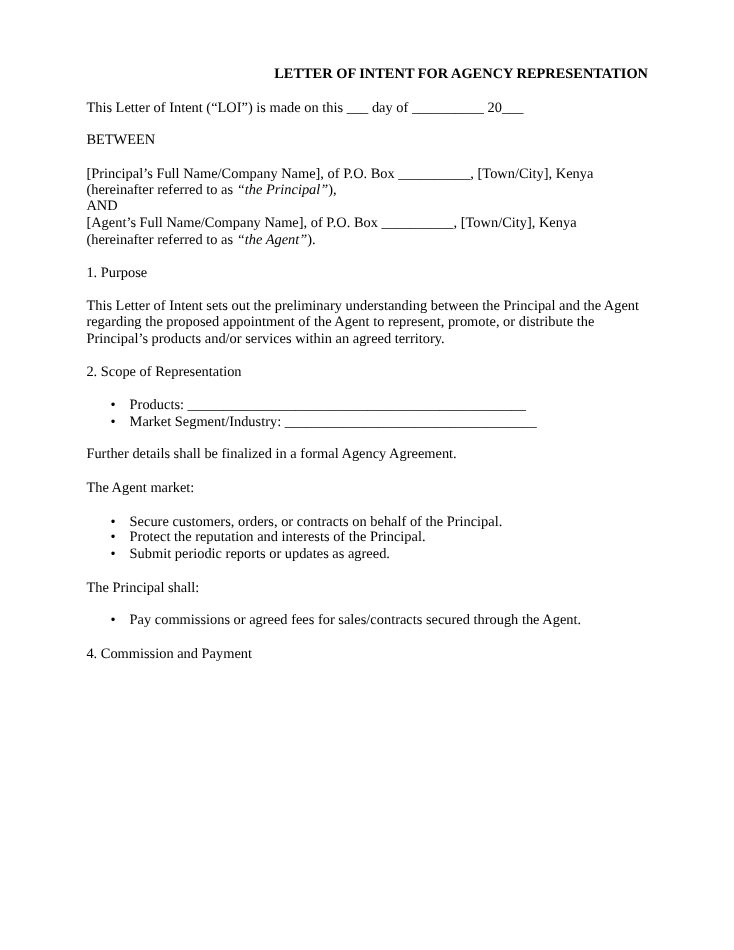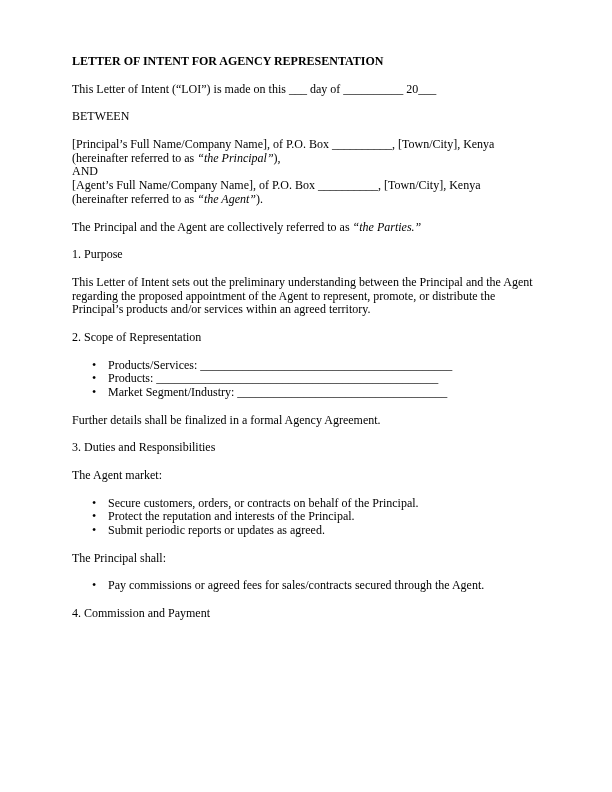--- a/index.html
+++ b/index.html
@@ -16,21 +16,21 @@
     color: #000000;
     font-family: "Liberation Serif", serif;
     font-size: 12px;
     line-height: 13.8px;
     padding: 55px 72px 0 72px;
     overflow: hidden;
   }
   .doc-title {
     font-size: 12px;
     font-weight: bold;
-    text-align: left;
+    text-align: right;
     margin: 0 0 13.8px 0;
   }
   .para {
     margin: 0 0 13.8px 0;
   }
   .heading {
     font-size: 12px;
     font-weight: normal;
     margin: 0 0 13.8px 0;
   }
@@ -68,36 +68,31 @@
   <p class="para">BETWEEN</p>
 
   <p class="para">
     <span class="nowrap">[Principal’s Full Name/Company Name], of P.O. Box __________, [Town/City], Kenya</span><br>
     <span>(hereinafter referred to as </span><span class="it">“the Principal”</span><span>),</span><br>
     <span>AND</span><br>
     <span class="nowrap">[Agent’s Full Name/Company Name], of P.O. Box __________, [Town/City], Kenya</span><br>
     <span>(hereinafter referred to as </span><span class="it">“the Agent”</span><span>).</span>
   </p>
 
-  <p class="para">
-    <span>The Principal and the Agent are collectively referred to as </span><span class="it">“the Parties.”</span>
-  </p>
 
   <div class="heading">1. Purpose</div>
   <p class="para">This Letter of Intent sets out the preliminary understanding between the Principal and the Agent regarding the proposed appointment of the Agent to represent, promote, or distribute the Principal’s products and/or services within an agreed territory.</p>
 
   <div class="heading">2. Scope of Representation</div>
   <ul class="doc-list">
-    <li>Products/Services: __________________________________________</li>
     <li>Products: _______________________________________________</li>
     <li>Market Segment/Industry: ___________________________________</li>
   </ul>
   <p class="para">Further details shall be finalized in a formal Agency Agreement.</p>
 
-  <div class="heading">3. Duties and Responsibilities</div>
   <p class="para">The Agent market:</p>
   <ul class="doc-list">
     <li>Secure customers, orders, or contracts on behalf of the Principal.</li>
     <li>Protect the reputation and interests of the Principal.</li>
     <li>Submit periodic reports or updates as agreed.</li>
   </ul>
   <p class="para">The Principal shall:</p>
   <ul class="doc-list">
     <li>Pay commissions or agreed fees for sales/contracts secured through the Agent.</li>
   </ul>

